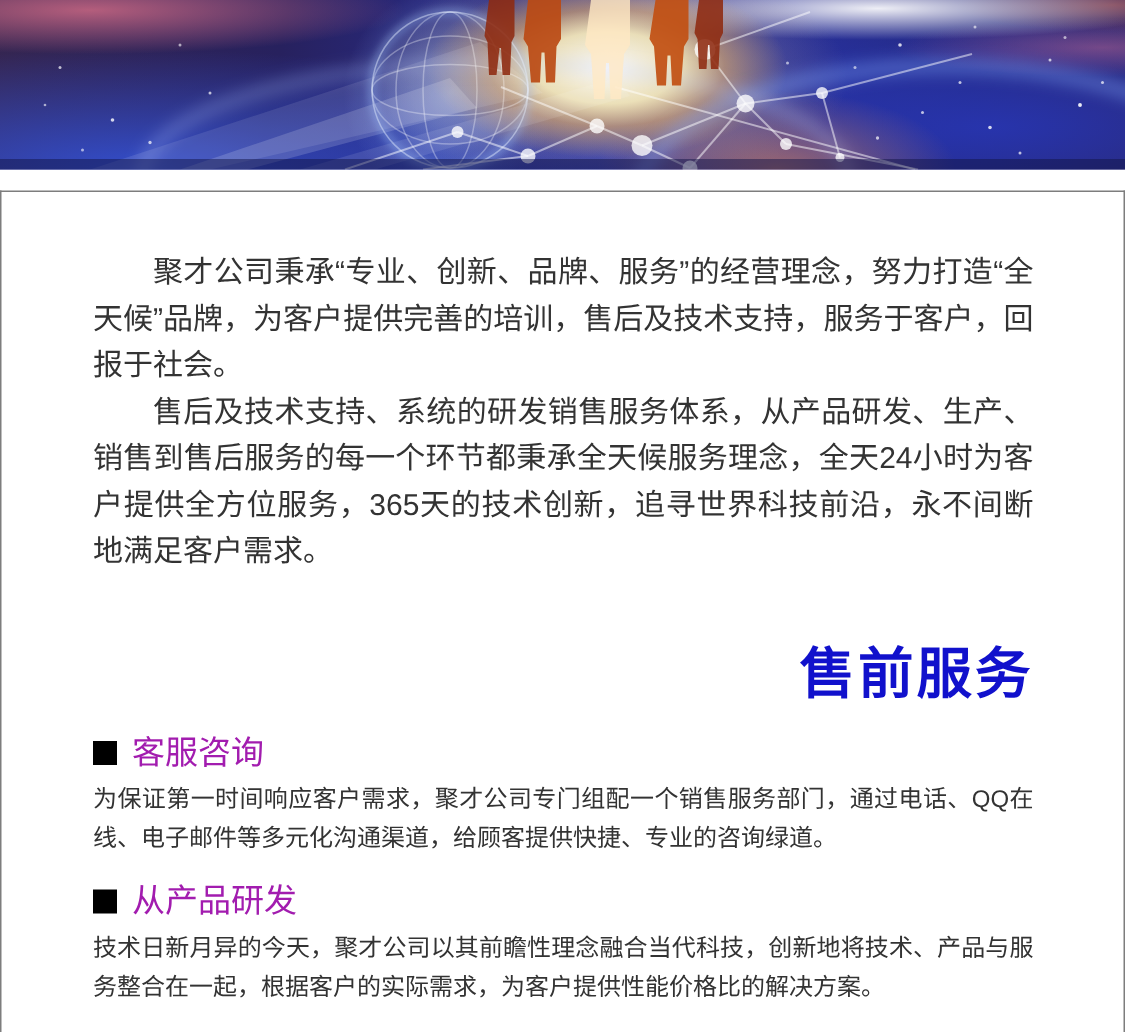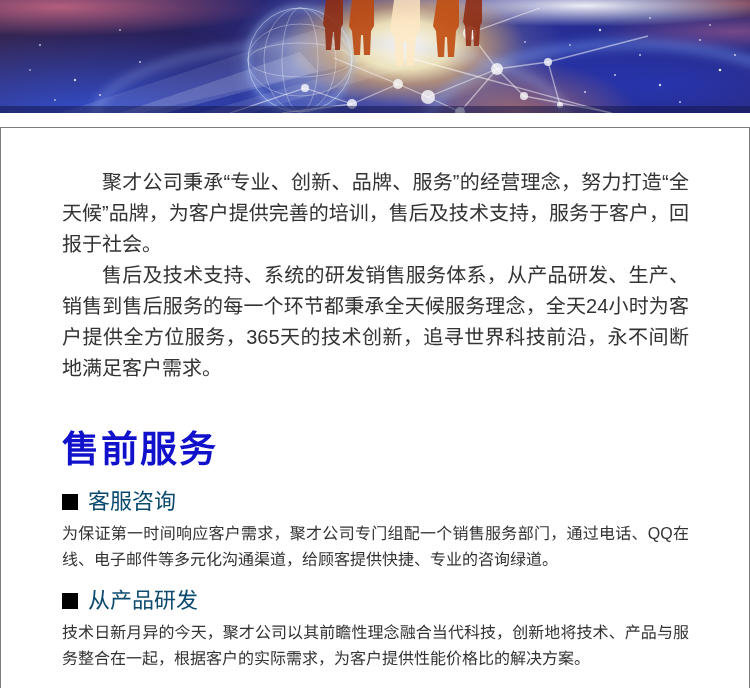--- a/index.html
+++ b/index.html
@@ -52,30 +52,30 @@
     line-height: 31px;
     color: var(--body-text, #333333);
     text-align: justify;
   }
   .service-title {
     margin: 44px 0 16px;
     font-size: 37px;
     line-height: 1.2;
     font-weight: bold;
     color: var(--title-blue, #1111cc);
-    text-align: left;
+    text-align: right;
     letter-spacing: 2px;
   }
   .item-heading {
     display: flex;
     align-items: center;
     margin: 14px 0 5px;
     font-size: 22px;
     line-height: 28px;
-    color: #0c4a6e;
+    color: #a21caf;
   }
   .square-bullet {
     display: inline-block;
     width: 16px; height: 16px;
     background: var(--bullet, #000000);
     margin-right: 10px;
     flex: 0 0 auto;
   }
   .item-body {
     margin: 0;

